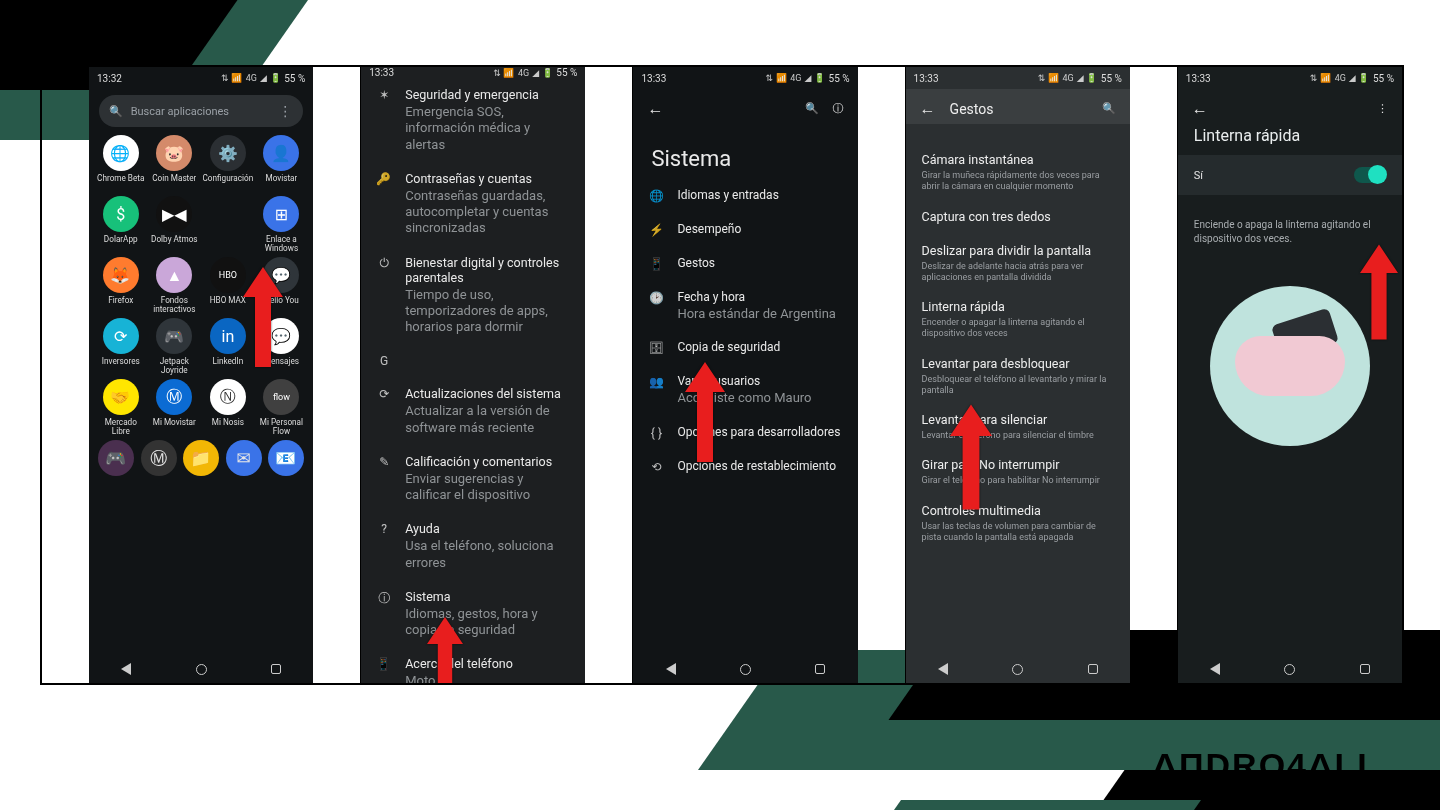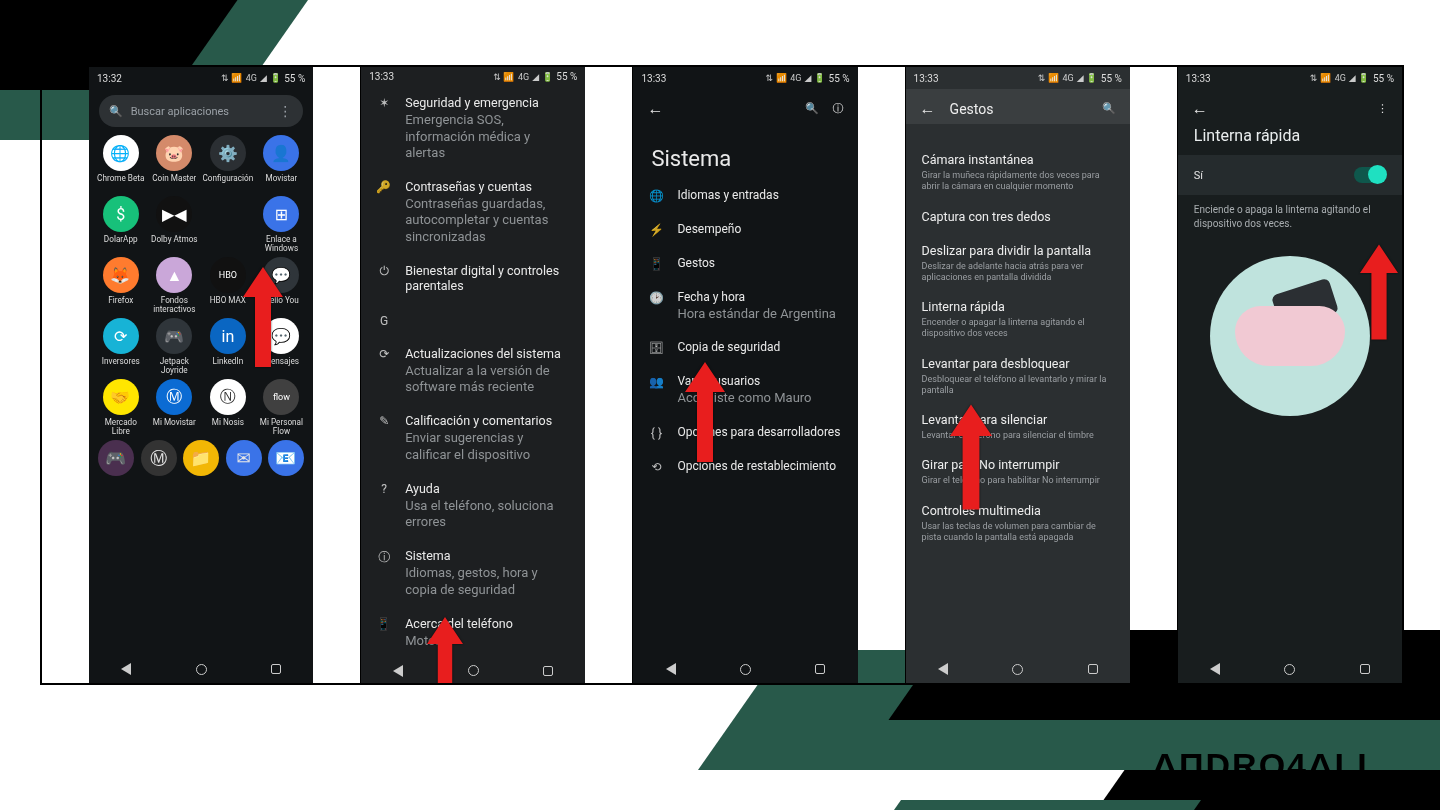--- a/index.html
+++ b/index.html
@@ -85,21 +85,21 @@
   .toolbar .sp { flex:1; }
   .htitle { font-size:22px; padding:22px 18px 8px; color:#eaeaea; font-weight:400; }
   
   .gitem { padding:8px 16px; }
   .gitem .h { font-size:12.5px; color:#eee; margin-bottom:3px; }
   .gitem .s { font-size:9px; color:#9b9fa3; line-height:1.25; }
   
   .togglerow { display:flex; align-items:center; justify-content:space-between; padding:12px 16px; background:#252b2d; }
   .toggle { width:32px;height:16px;border-radius:8px;background:#0f574c;position:relative; }
   .toggle::after { content:"";position:absolute;right:-1px;top:-2px;width:19px;height:19px;border-radius:50%;background:#1fe0c1; }
-  .desc { font-size:10px; color:#a8adb0; padding:8px 16px; line-height:1.35; }
+  .desc { font-size:10px; color:#a8adb0; padding:23px 16px; line-height:1.35; }
   .illus { margin:18px auto; width:160px;height:160px;border-radius:50%;background:#bfe3dd;display:flex;align-items:center;justify-content:center;position:relative; }
   .illus .hand { width:110px;height:60px;background:#f1c9d3;border-radius:30px 30px 40px 40px;position:relative; }
   .illus .dev { position:absolute;width:60px;height:36px;background:#2b2f33;border-radius:6px;top:30px;left:65px;transform:rotate(-18deg); }
   .btns5 { display:flex; justify-content:space-between; padding:0 16px 10px; margin-top:auto; }
   .pill { padding:6px 16px; border-radius:16px; font-size:11px; }
   .pill.grey { background:#3b3f41;color:#ddd; }
   .pill.teal { background:#1fe0c1;color:#08211c; }
   
   .arrow { position:absolute; width:34px; filter:drop-shadow(0 0 1px rgba(0,0,0,.6)); pointer-events:none; }
   .arrow svg { display:block; }
@@ -259,20 +259,21 @@
           <div class="ic">🔑</div>
           <div class="t">
             <div class="h">Contraseñas y cuentas</div>
             <div class="s">Contraseñas guardadas, autocompletar y cuentas sincronizadas</div>
           </div>
         </div>
         <div class="row big">
           <div class="ic">⏻</div>
           <div class="t">
             <div class="h">Bienestar digital y controles parentales</div>
+            <div class="s">Tiempo de uso, temporizadores de apps, horarios para dormir</div>
           </div>
         </div>
         <div class="row big">
           <div class="ic">G</div>
         </div>
         <div class="row big">
           <div class="ic">⟳</div>
           <div class="t">
             <div class="h">Actualizaciones del sistema</div>
             <div class="s">Actualizar a la versión de software más reciente</div>

